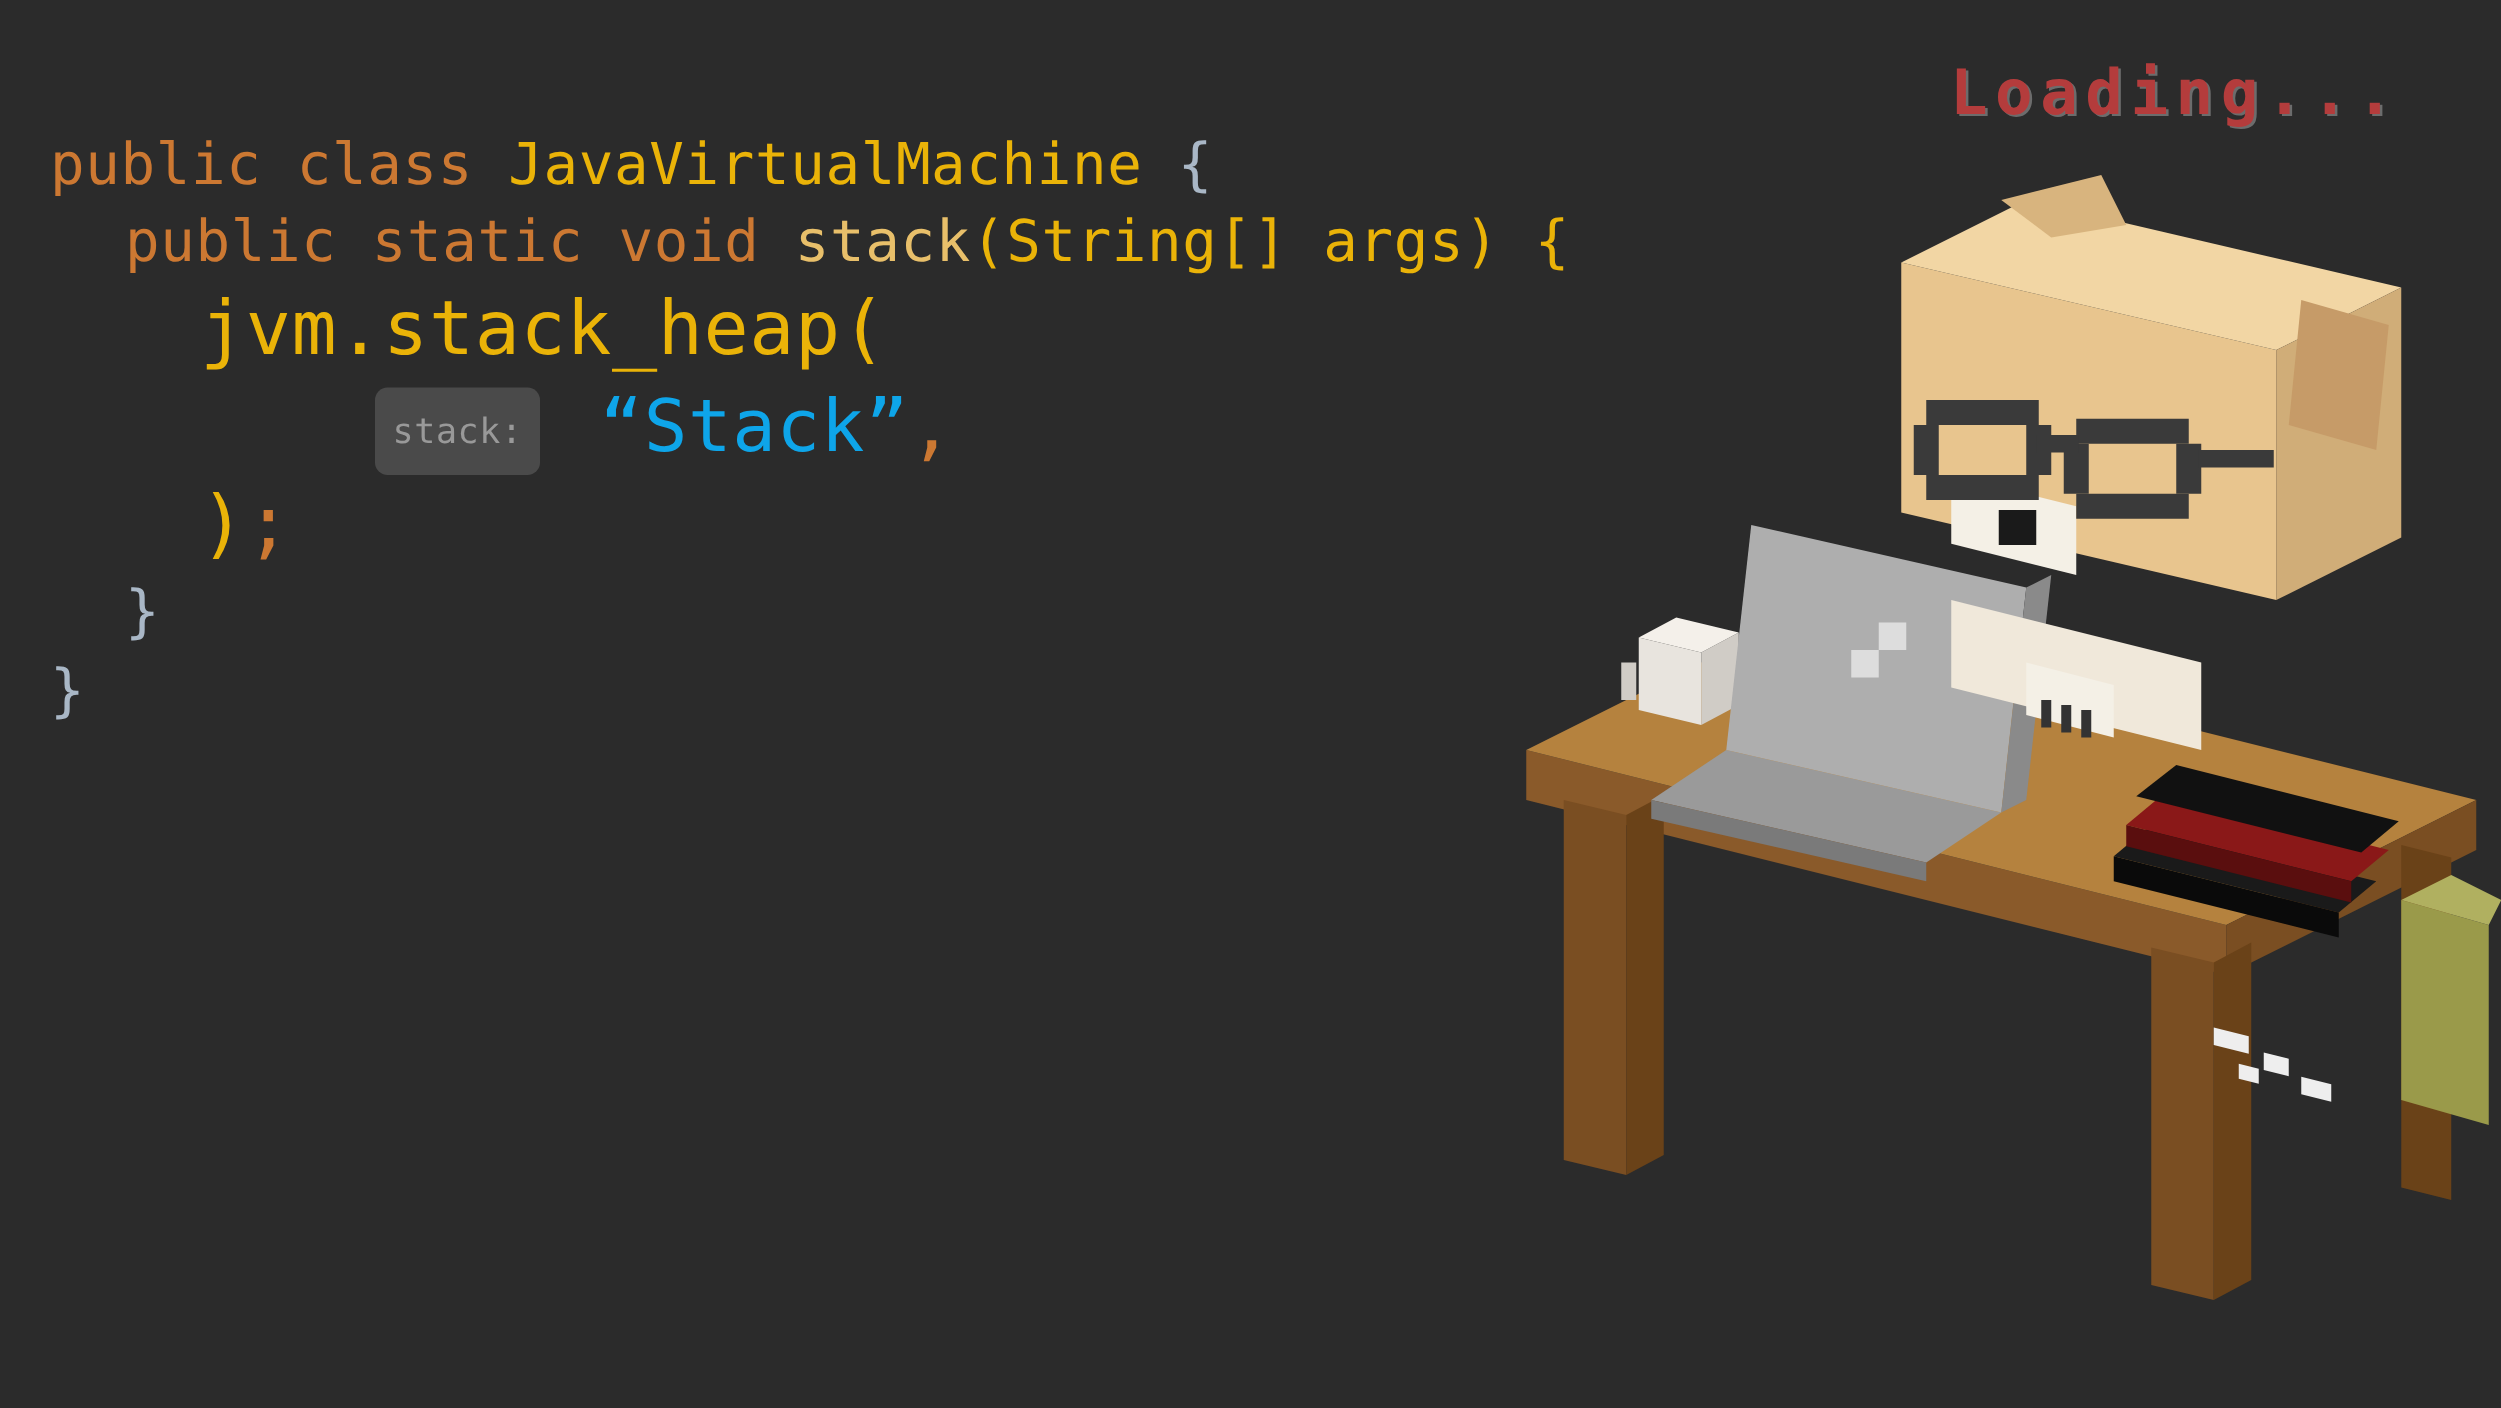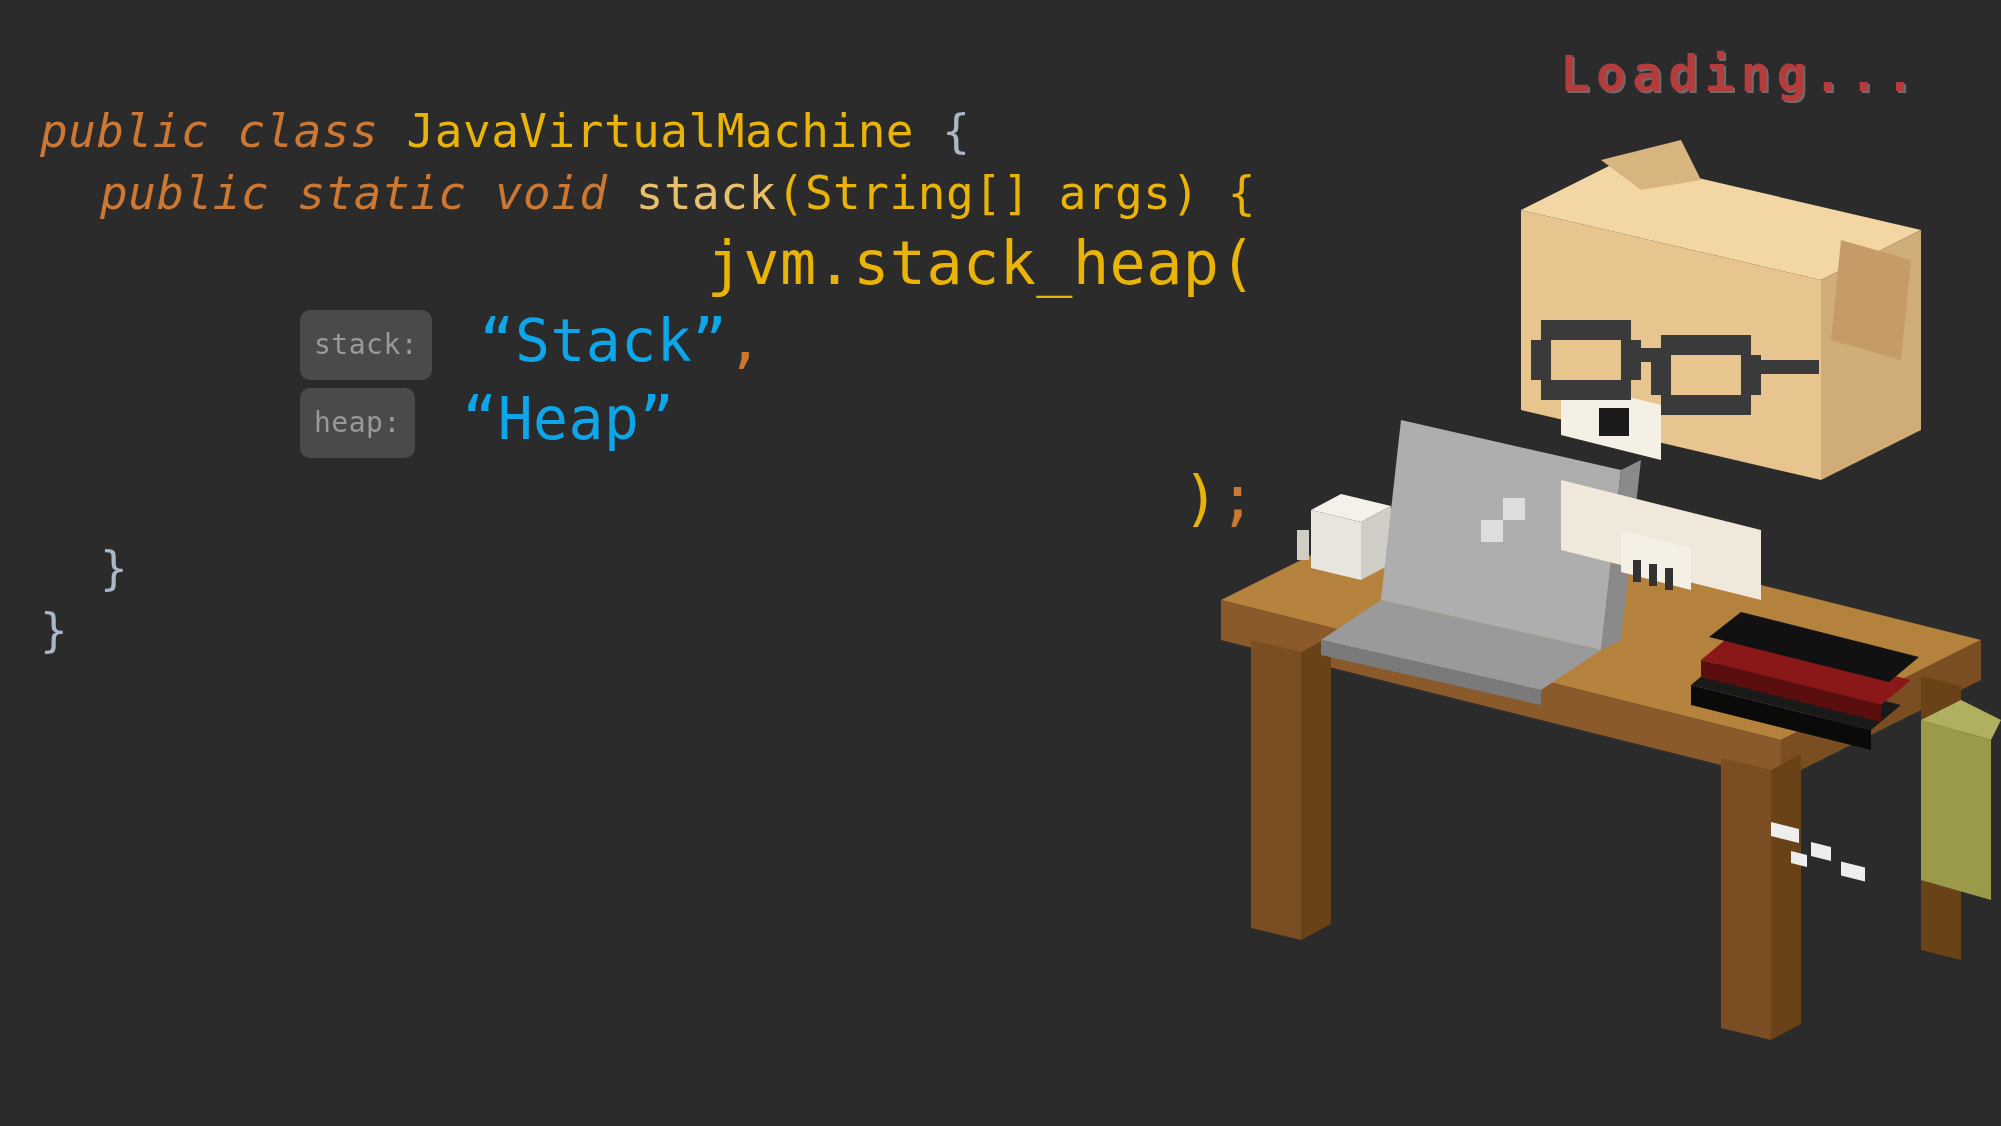--- a/index.html
+++ b/index.html
@@ -12,30 +12,30 @@
       overflow: hidden;
     }
     .code-area {
       position: absolute;
       top: 100px;
       left: 40px;
       font-size: 46px;
       line-height: 1.35;
       letter-spacing: 0.5px;
     }
-    .kw-orange { color: #cc7832; font-weight: 500; font-style: italic; }
+    .kw-orange { color: #cc7832; font-weight: 500; }
     .kw-yellow { color: #e8bf6a; }
     .kw-gray { color: #eab308; }
     .kw-punct { color: #a9b7c6; }
     .kw-string { color: #0ea5e9; }
     .kw-semi { color: #cc7832; }
     .indent1 { padding-left: 60px; }
     .indent2 { padding-left: 120px; }
     .indent3 { padding-left: 260px; }
-    .big-line { font-size: 60px; line-height: 1.3; text-align: right; }
+    .big-line { font-size: 60px; line-height: 1.3; }
     .string-line { font-size: 58px; }
     .hint {
       display: inline-block;
       background: #4a4a4a;
       color: #999;
       font-size: 28px;
       padding: 16px 14px;
       border-radius: 10px;
       vertical-align: middle;
       margin-right: 12px;
@@ -78,24 +78,20 @@
     <span class="kw-orange">static</span>
     <span class="kw-orange">void</span>
     <span class="kw-yellow">stack</span><span class="kw-gray">(String[] args) {</span>
   </div>
   <div class="indent2 big-line">
     <span class="kw-gray">jvm.stack_heap(</span>
   </div>
   <div class="indent3 string-line">
     <span class="hint">stack:</span>
     <span class="kw-string">“Stack”</span><span class="kw-semi">,</span>
-  </div>
-  <div class="indent3 string-line">
-    <span class="hint">heap:</span>
-    <span class="kw-string">“Heap”</span>
   </div>
   <div class="indent2 big-line">
     <span class="kw-gray">)</span><span class="kw-semi">;</span>
   </div>
   <div class="indent1">
     <span class="kw-punct">}</span>
   </div>
   <div>
     <span class="kw-punct">}</span>
   </div>

